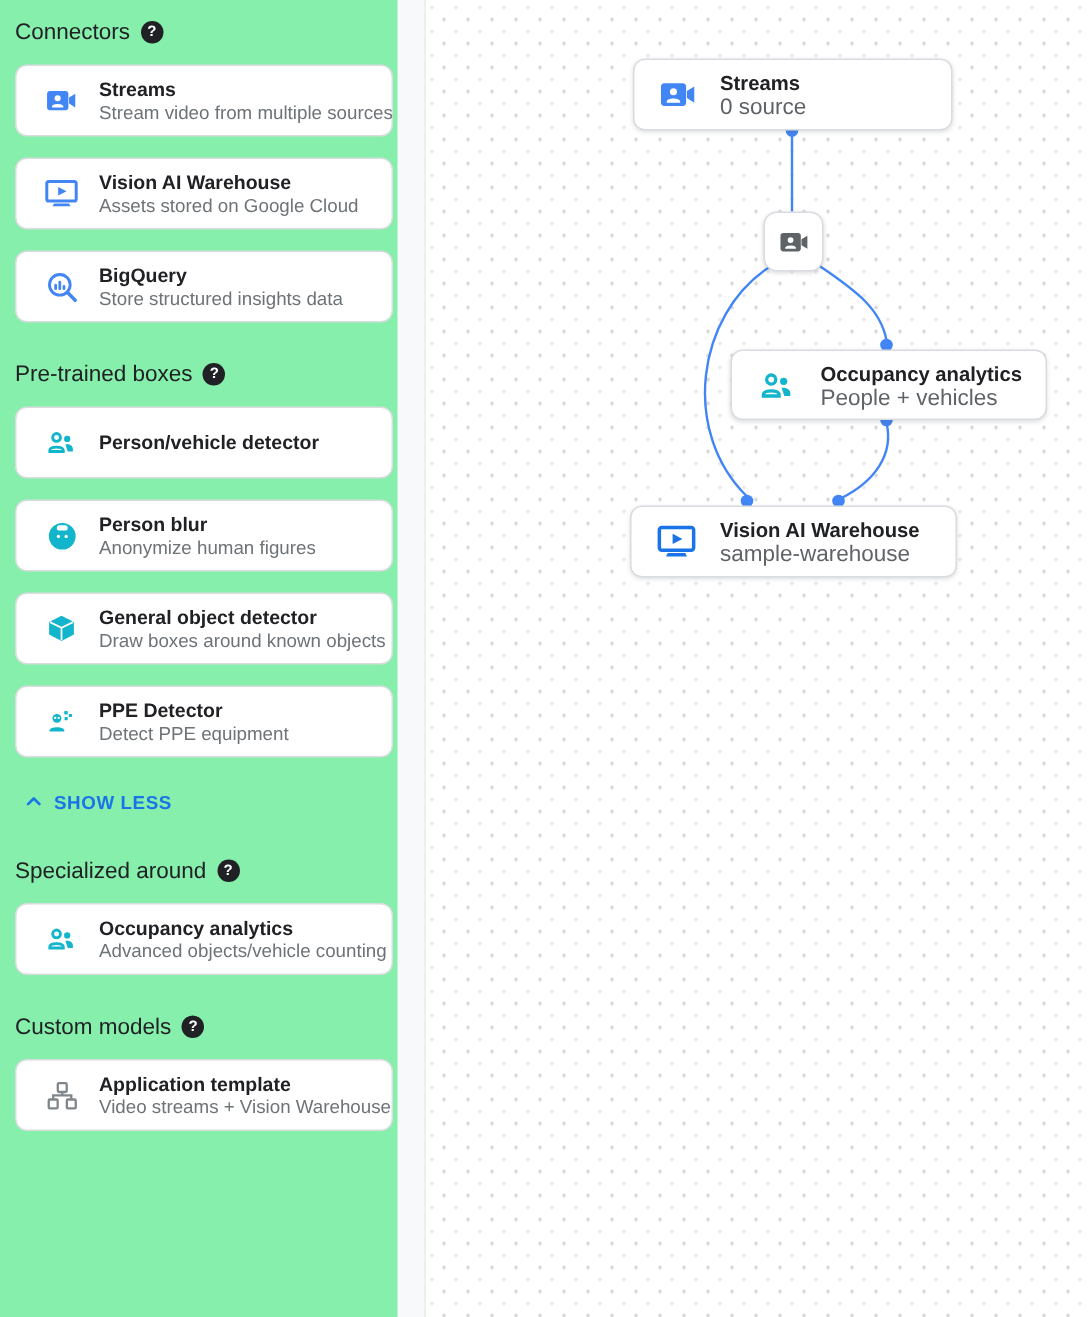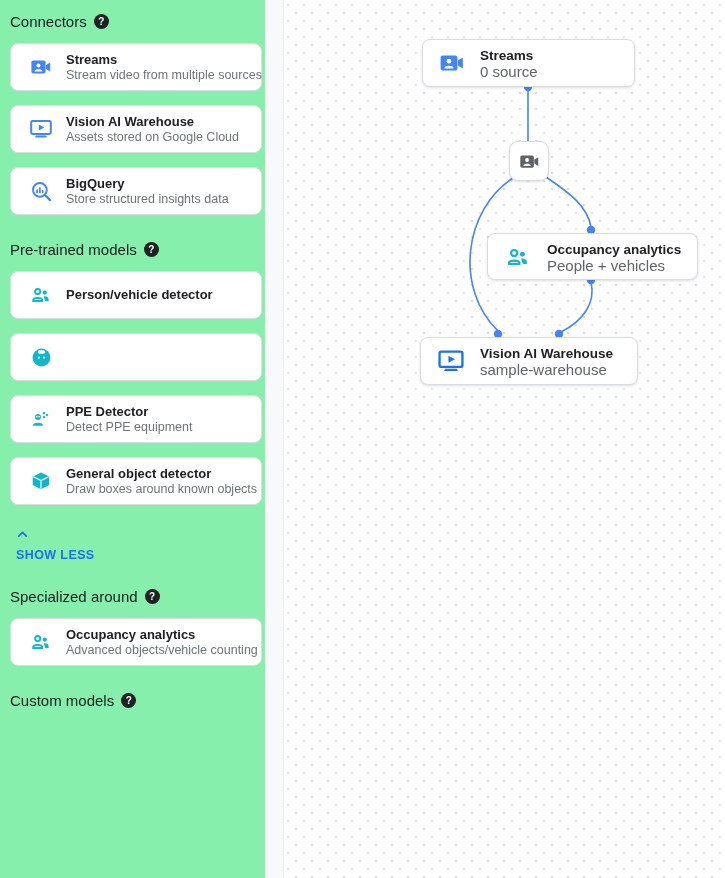--- a/index.html
+++ b/index.html
@@ -33,21 +33,20 @@
     padding:0 12px 0 18px; margin-bottom:14px; cursor:grab;
   }
   .card-icon { width:24px; height:24px; flex:none; display:flex; align-items:center; justify-content:center; }
   .card-text { margin-left:13px; display:flex; flex-direction:column; justify-content:center; min-width:0; }
   .card-title { font-size:13px; font-weight:700; color:#202124; line-height:16px; white-space:nowrap; }
   .card-desc { font-size:12.5px; font-weight:400; color:#6e7377; line-height:15px; white-space:nowrap; }
   .show-link {
     display:inline-flex; align-items:flex-start; gap:7px; color:#1a73e8;
     font-size:12.5px; font-weight:700; letter-spacing:.4px; cursor:pointer;
     margin:9px 0 0 6px;
-    flex-direction:column;
   }
 
   
   .canvas {
     position:relative; flex:1; height:878px; background:#fff;
     border-left:1px solid #ececec;
     background-image:
       radial-gradient(circle, #dadada 1px, transparent 1.4px),
       radial-gradient(circle, #e9e9e9 1px, transparent 1.4px);
     background-size:16px 16px, 16px 16px;
@@ -120,21 +119,21 @@
           </svg>
       </span>
       <span class="card-text">
         <span class="card-title">BigQuery</span>
         <span class="card-desc">Store structured insights data</span>
       </span>
     </div>
 
     
     <div class="section-header">
-      <span class="section-title">Pre-trained models</span>
+      <span class="section-title">Pre-trained boxes</span>
       <span class="help">?</span>
     </div>
 
     <div class="card">
       <span class="card-icon">
         <svg width="24" height="24" viewBox="0 0 24 24">
             <circle cx="8.7" cy="8.6" r="2.6" fill="none" stroke="#12b5cb" stroke-width="1.9"></circle>
             <path d="M4.2 17.3c0-3 9-3 9 0v.7h-9z" fill="none" stroke="#12b5cb" stroke-width="1.9"></path>
             <circle cx="15.8" cy="9.6" r="2.1" fill="#12b5cb"></circle>
             <path d="M14.6 13.3c2.8-.4 5 1 5 3v1.7h-3.4" fill="#12b5cb"></path>
@@ -146,20 +145,37 @@
     </div>
 
     <div class="card">
       <span class="card-icon">
         <svg width="23" height="23" viewBox="0 0 24 24">
             <circle cx="12" cy="12" r="9.3" fill="#12b5cb"></circle>
             <rect x="8.2" y="4.4" width="7.6" height="3.6" rx="1.8" fill="#fff"></rect>
             <circle cx="9.3" cy="12.1" r="1.15" fill="#fff"></circle>
             <circle cx="14.7" cy="12.1" r="1.15" fill="#fff"></circle>
           </svg>
+      </span>
+      <span class="card-text">
+        <span class="card-title">Person blur</span>
+        <span class="card-desc">Anonymize human figures</span>
+      </span>
+    </div>
+
+    <div class="card">
+      <span class="card-icon">
+        <svg width="22" height="22" viewBox="0 0 24 24">
+            <path fill="#12b5cb" d="M12 2.8 21 7.2v9.2L12 21 3 16.4V7.2z"></path>
+            <path d="M3.6 7.4 12 11.5l8.4-4.1M12 11.5v9" stroke="#fff" stroke-width="1.3" fill="none"></path>
+          </svg>
+      </span>
+      <span class="card-text">
+        <span class="card-title">General object detector</span>
+        <span class="card-desc">Draw boxes around known objects</span>
       </span>
     </div>
 
     <div class="card">
       <span class="card-icon">
         <svg width="23" height="23" viewBox="0 0 24 24">
             <circle cx="8.3" cy="9.3" r="3.1" fill="#12b5cb"></circle>
             <circle cx="7.1" cy="9" r=".8" fill="#fff"></circle>
             <circle cx="9.5" cy="9" r=".8" fill="#fff"></circle>
             <path d="M3.2 17.6c0-2.9 10.2-2.9 10.2 0v.9H3.2z" fill="#12b5cb"></path>
@@ -167,33 +183,20 @@
             <rect x="16.6" y="6.2" width="2.2" height="2.2" rx=".5" fill="#12b5cb"></rect>
             <rect x="13.6" y="8.4" width="2.2" height="2.2" rx=".5" fill="#12b5cb"></rect>
           </svg>
       </span>
       <span class="card-text">
         <span class="card-title">PPE Detector</span>
         <span class="card-desc">Detect PPE equipment</span>
       </span>
     </div>
 
-    <div class="card">
-      <span class="card-icon">
-        <svg width="22" height="22" viewBox="0 0 24 24">
-            <path fill="#12b5cb" d="M12 2.8 21 7.2v9.2L12 21 3 16.4V7.2z"></path>
-            <path d="M3.6 7.4 12 11.5l8.4-4.1M12 11.5v9" stroke="#fff" stroke-width="1.3" fill="none"></path>
-          </svg>
-      </span>
-      <span class="card-text">
-        <span class="card-title">General object detector</span>
-        <span class="card-desc">Draw boxes around known objects</span>
-      </span>
-    </div>
-
     <div class="show-link">
       <span style="display:inline-flex;">
         <svg width="13" height="13" viewBox="0 0 24 24">
             <path d="m5 15 7-7 7 7" fill="none" stroke="#1a73e8" stroke-width="3.2" stroke-linecap="round" stroke-linejoin="round"></path>
           </svg>
       </span>
       <span>SHOW LESS</span>
     </div>
 
     
@@ -219,20 +222,34 @@
 
     
     <div class="section-header">
       <span class="section-title">Custom models</span>
       <span class="help">?</span>
     </div>
 
 
     
 
+    <div class="card">
+      <span class="card-icon">
+        <svg width="23" height="23" viewBox="0 0 24 24" fill="none" stroke="#80868b" stroke-width="1.6">
+            <rect x="8.9" y="3.2" width="6.2" height="6.2" rx=".8"></rect>
+            <rect x="2.6" y="14.6" width="6.2" height="6.2" rx=".8"></rect>
+            <rect x="15.2" y="14.6" width="6.2" height="6.2" rx=".8"></rect>
+            <path d="M12 9.4v2.4M5.7 14.6v-2.8h12.6v2.8"></path>
+          </svg>
+      </span>
+      <span class="card-text">
+        <span class="card-title">Application template</span>
+        <span class="card-desc">Video streams + Vision Warehouse</span>
+      </span>
+    </div>
 
     <div class="scroll-gutter"></div>
   </aside>
 
   <main class="canvas">
 
     <svg class="edges" width="442" height="878" viewBox="0 0 442 878">
       <path d="M244 87 V141" fill="none" stroke="#4285f4" stroke-width="1.6"></path>
       <path d="M229 178 C180 210 170 288 214 331" fill="none" stroke="#4285f4" stroke-width="1.6"></path>
       <path d="M262 177 C282 191 303 204 307 227" fill="none" stroke="#4285f4" stroke-width="1.6"></path>

